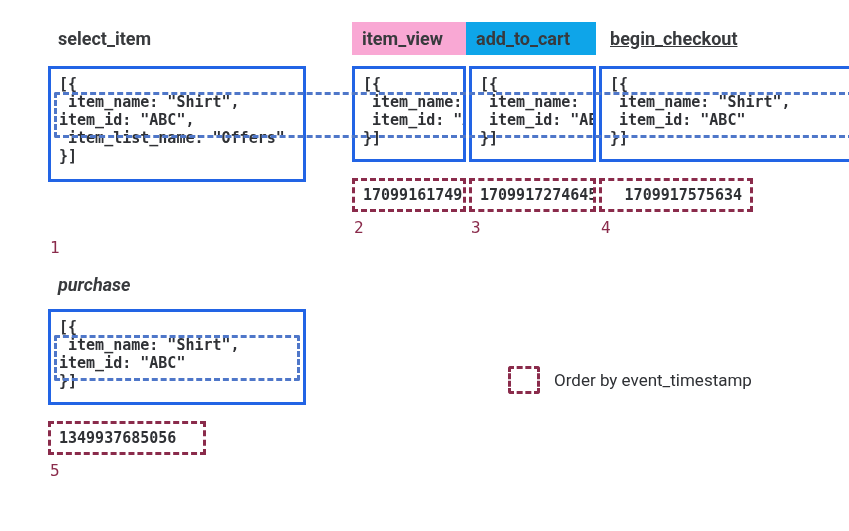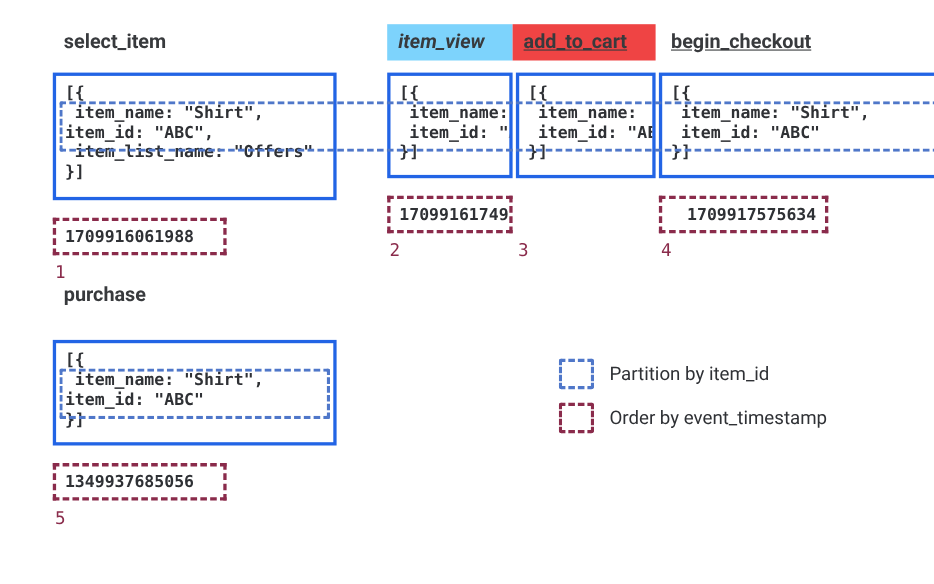--- a/index.html
+++ b/index.html
@@ -24,26 +24,24 @@
   }
   .abs { position: absolute; }
 
   .ev-header {
     font-weight: 700;
     font-size: 18px;
     color: #383a3d;
     padding: 6px 10px;
   }
   .ev-tab {
-    background: #7dd3fc;
-    font-style: italic;
+    background: #f9a8d4;
   }
   .ev-tab2 {
-    background: #ef4444;
-    text-decoration: underline;
+    background: #0ea5e9;
   }
 
   .blue-box {
     border: 3px solid #2264e5;
     background: #ffffff;
     font-family: ui-monospace, SFMono-Regular, Menlo, Consolas, monospace;
     font-size: 15px;
     font-weight: 700;
     color: #2f3135;
     padding: 6px 8px;
@@ -93,60 +91,56 @@
 <body>
 
 <div class="canvas">
 
   <div class="abs ev-header" style="left:16px; top:22px;">select_item</div>
   <div class="abs blue-box" style="left:16px; top:66px; width:258px; height:116px;">[{
  item_name: "Shirt",
 item_id: "ABC",
  item_list_name: "Offers"
 }]</div>
-  <div class="abs ts-box" style="left:16px; top:198px; width:158px;">1709916061988</div>
   <div class="abs idx" style="left:18px; top:238px;">1</div>
 
   <div class="abs ev-header ev-tab" style="left:320px; top:22px; width:114px;">item_view</div>
   <div class="abs ev-header ev-tab2" style="left:434px; top:22px; width:130px; overflow:hidden;">add_to_cart</div>
   <div class="abs ev-header" style="left:568px; top:22px;text-decoration:underline;">begin_checkout</div>
 
   <div class="abs blue-box" style="left:320px; top:66px; width:114px; height:96px;">[{
  item_name:
  item_id: "AE
 }]</div>
   <div class="abs blue-box" style="left:437px; top:66px; width:127px; height:96px;">[{
  item_name:
  item_id: "AE
 }]</div>
   <div class="abs blue-box" style="left:567px; top:66px; width:258px; height:96px;">[{
  item_name: "Shirt",
  item_id: "ABC"
 }]</div>
 
   <div class="abs ts-box" style="left:320px; top:178px; width:114px;">1709916174950</div>
+  <div class="abs ts-box" style="left:437px; top:178px; width:127px;">1709917274645</div>
   <div class="abs ts-box" style="left:567px; top:178px; width:154px;text-align:right;">1709917575634</div>
 
   <div class="abs idx" style="left:322px; top:218px;">2</div>
   <div class="abs idx" style="left:439px; top:218px;">3</div>
   <div class="abs idx" style="left:569px; top:218px;">4</div>
 
   <div class="abs partition-band" style="left:22px; top:92px; width:800px; height:46px;"></div>
 
-  <div class="abs ev-header" style="left:16px; top:252px;">purchase</div>
+  <div class="abs ev-header" style="left:16px; top:268px;font-style:italic;">purchase</div>
   <div class="abs blue-box" style="left:16px; top:309px; width:258px; height:96px;">[{
  item_name: "Shirt",
 item_id: "ABC"
 }]</div>
   <div class="abs partition-band" style="left:22px; top:335px; width:246px; height:46px;"></div>
   <div class="abs ts-box" style="left:16px; top:421px; width:158px;">1349937685056</div>
   <div class="abs idx" style="left:18px; top:461px;">5</div>
 
-  <div class="abs" style="left:476px; top:326px; display:flex; align-items:center; gap:14px;">
-    <div class="legend-swatch legend-part"></div>
-    <div class="legend-text">Partition by item_id</div>
-  </div>
   <div class="abs" style="left:476px; top:366px; display:flex; gap:14px;">
     <div class="legend-swatch legend-ord"></div>
     <div class="legend-text">Order by event_timestamp</div>
   </div>
 
 </div>
 
 </body></html>

